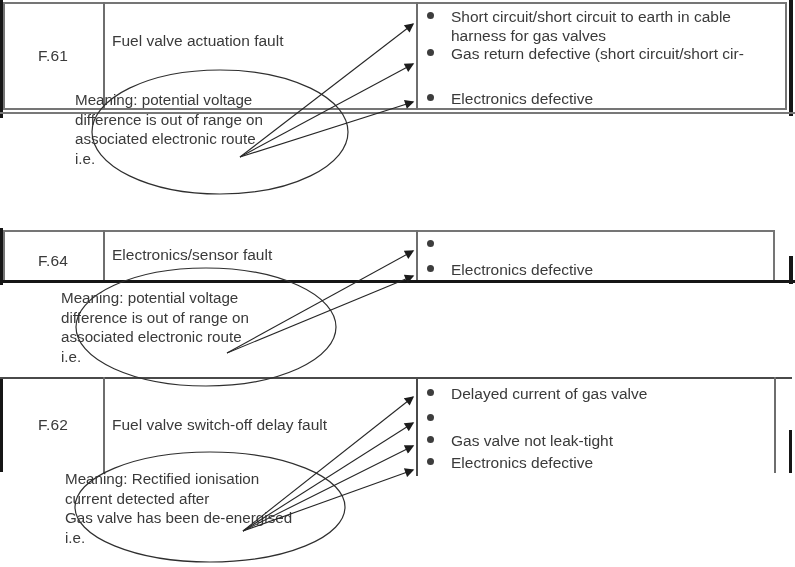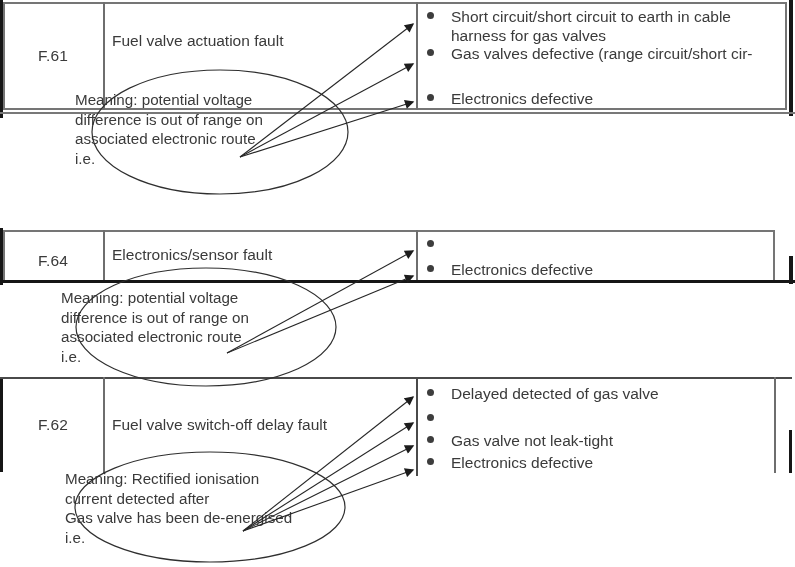--- a/index.html
+++ b/index.html
@@ -48,21 +48,21 @@
   <div class="code" style="left:3px;top:2px;width:100px;height:108px">F.61</div>
   <div class="fault" style="left:112px;top:2px;height:78px">Fuel valve actuation fault</div>
 
   <div class="dot" style="left:427px;top:12px"></div>
   <div class="cause" style="left:451px;top:7px">
     <div>Short circuit/short circuit to earth in cable</div>
     <div>harness for gas valves</div>
   </div>
   <div class="dot" style="left:427px;top:49px"></div>
   <div class="cause" style="left:451px;top:44px">
-    <div>Gas valves defective (range circuit/short cir-</div>
+    <div>Gas return defective (short circuit/short cir-</div>
   </div>
   <div class="dot" style="left:427px;top:94px"></div>
   <div class="cause" style="left:451px;top:89px">
     <div>Electronics defective</div>
   </div>
 
   <div class="meaning" style="left:75px;top:90px;width:290px">
     <div>Meaning: potential voltage</div>
     <div>difference is out of range on</div>
     <div>associated electronic route</div>
@@ -93,21 +93,21 @@
   <div class="hline" style="left:0;top:377px;width:792px;background:#4a4a4a"></div>
   <div class="vline" style="left:103px;top:377px;height:96px"></div>
   <div class="vline" style="left:416px;top:377px;height:99px;background:#4a4a4a"></div>
   <div class="vline" style="left:774px;top:377px;height:96px"></div>
 
   <div class="code" style="left:3px;top:377px;width:100px;height:96px">F.62</div>
   <div class="fault" style="left:112px;top:377px;height:96px">Fuel valve switch-off delay fault</div>
 
   <div class="dot" style="left:427px;top:389px"></div>
   <div class="cause" style="left:451px;top:384px">
-    <div>Delayed detected of gas valve</div>
+    <div>Delayed current of gas valve</div>
   </div>
   <div class="dot" style="left:427px;top:414px"></div>
   <div class="dot" style="left:427px;top:436px"></div>
   <div class="cause" style="left:451px;top:431px">
     <div>Gas valve not leak-tight</div>
   </div>
   <div class="dot" style="left:427px;top:458px"></div>
   <div class="cause" style="left:451px;top:453px">
     <div>Electronics defective</div>
   </div>

